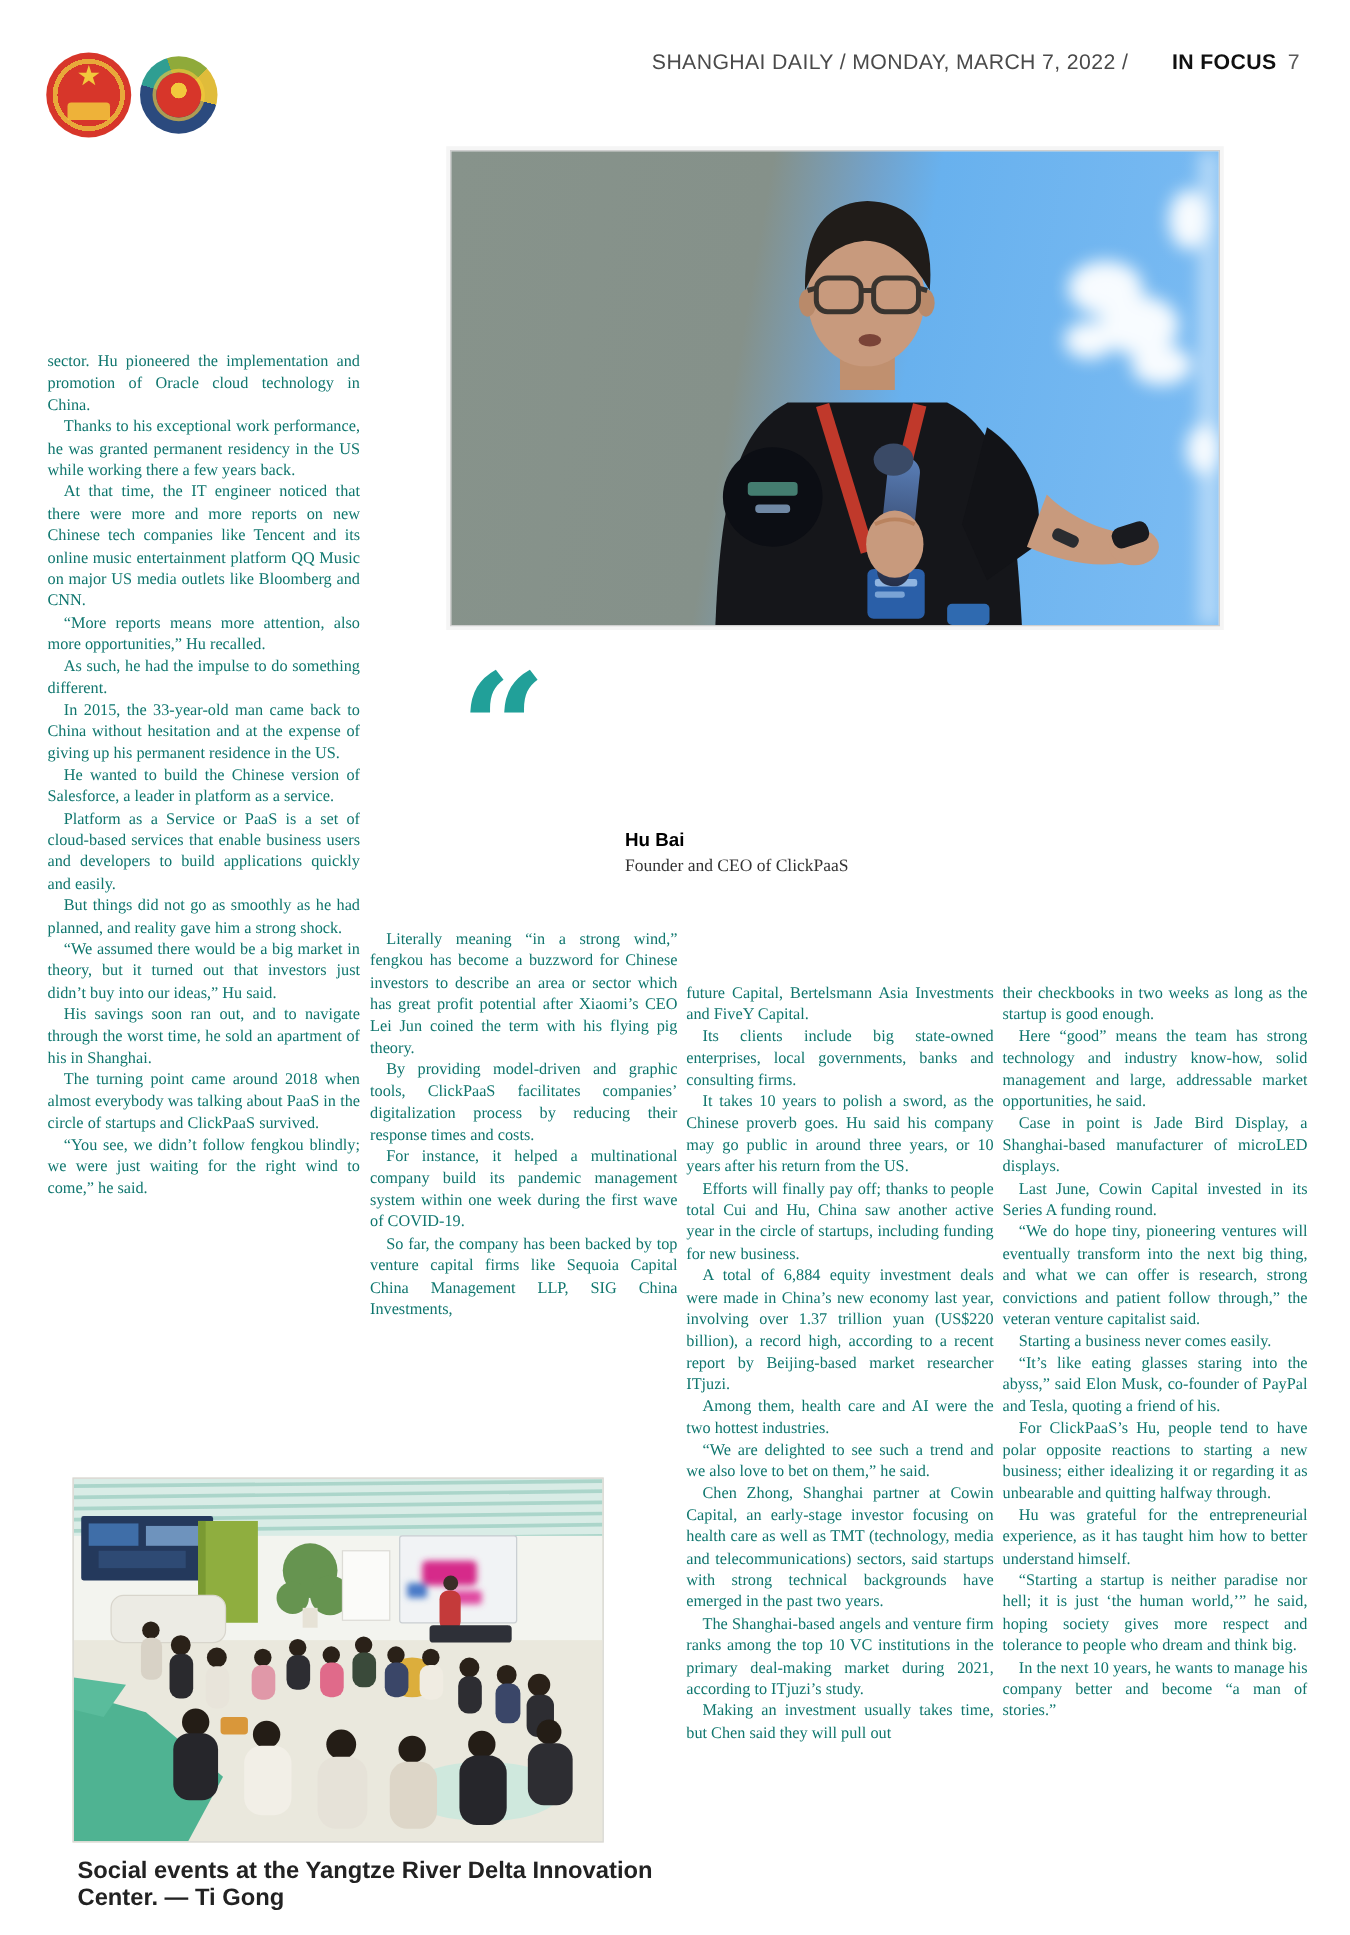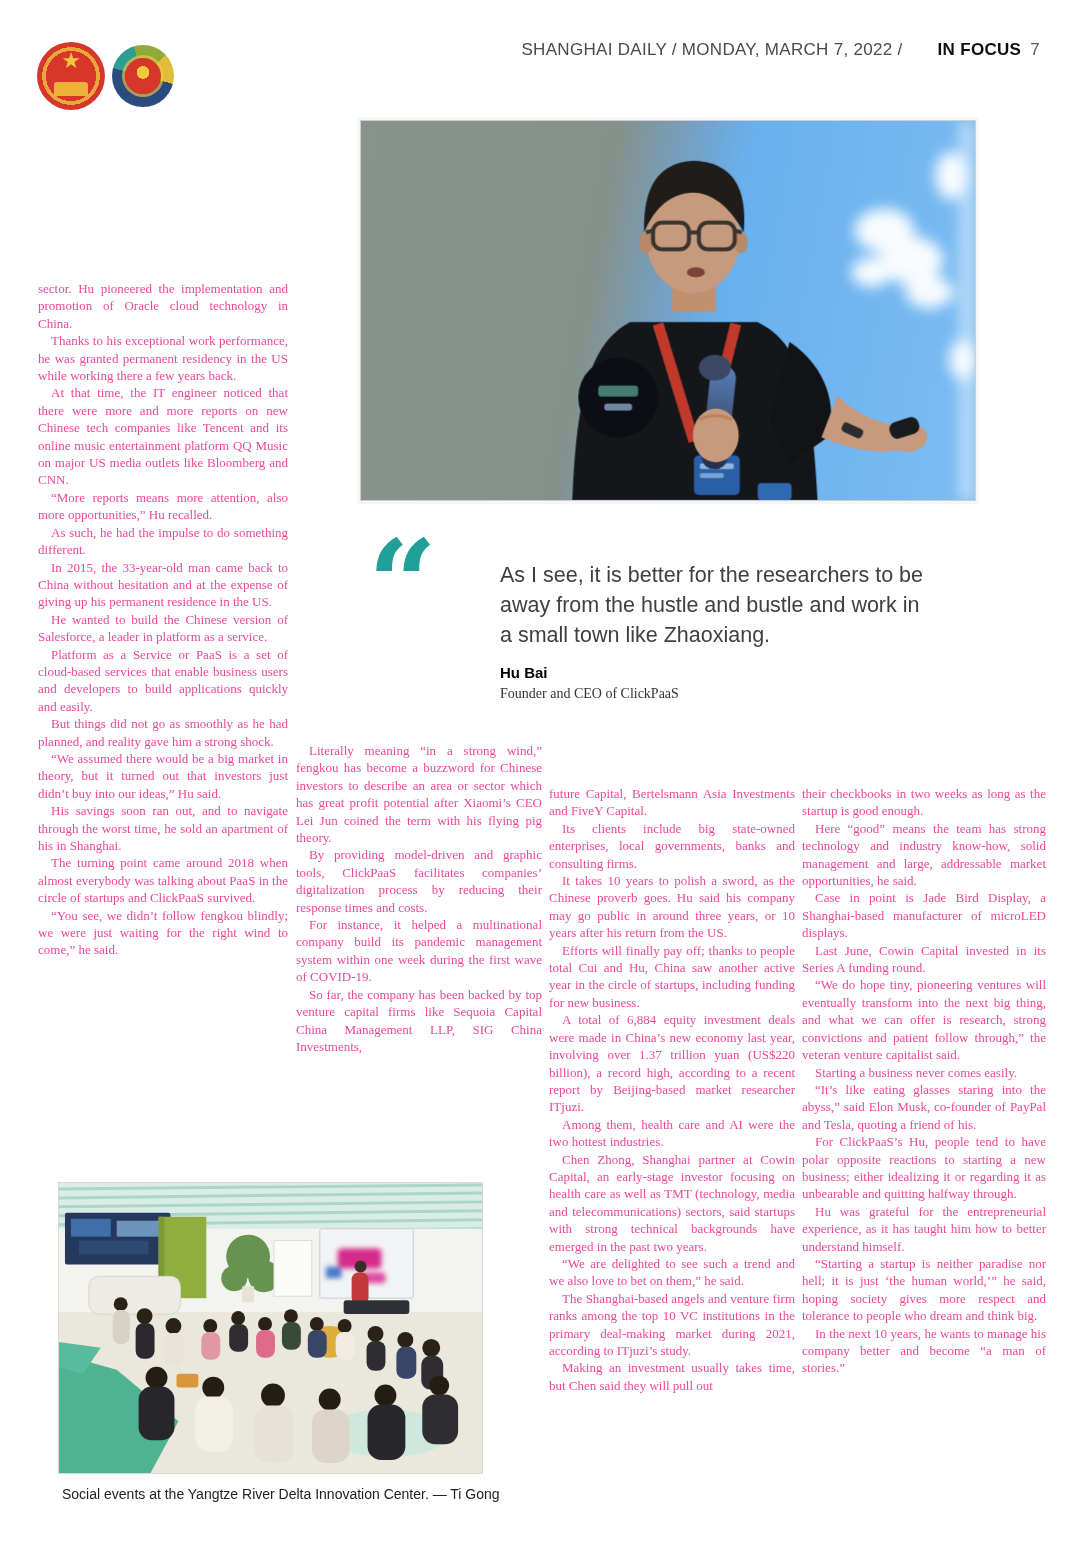--- a/index.html
+++ b/index.html
@@ -30,33 +30,33 @@
 
   
   .pullquote-mark { position:absolute; left:368px; top:524px; font-family:"DejaVu Serif", serif; font-weight:bold;
     font-size:120px; line-height:120px; color:#21a099; letter-spacing:-6px; }
   .pullquote-text { position:absolute; left:500px; top:560px; width:430px; font-size:21.5px; line-height:30px; color:#3f3f3f; font-weight:normal; }
   .pullquote-author { position:absolute; left:500px; top:664px; font-size:15px; font-weight:bold; color:#000000; }
   .pullquote-role { position:absolute; left:500px; top:686px; font-size:14px; color:#333333;font-family:Liberation Serif, serif; }
 
   
   .article-col { position:absolute; font-family:"Liberation Serif", serif; font-size:13px; line-height:17.4px;
-    color:#ec4899; text-align:justify; }
+    color:#0f766e; text-align:justify; }
   .article-col p { text-indent:13px; }
   .article-col p.noindent { text-indent:0; }
   #col1 { left:38px;  top:280px; width:250px; height:856px; overflow:hidden; }
   #col2 { left:296px; top:742px; width:246px; height:356px; overflow:hidden; }
   #col3 { left:549px; top:785px; width:246px; height:737px; overflow:hidden; }
   #col4 { left:802px; top:785px; width:244px; height:737px; overflow:hidden; }
 
   
   .bottom-photo { position:absolute; left:58px; top:1182px; width:425px; height:292px;
     border:1px solid #d8d8d4; overflow:hidden; background:#e9e7dc; }
   .bottom-photo svg { display:block; width:100%; height:100%; }
-  .bottom-caption { position:absolute; left:62px; top:1486px; width:470px; font-size:14px; font-weight:normal; color:#222222; }
+  .bottom-caption { position:absolute; left:62px; top:1486px; width:470px; font-size:19px; font-weight:bold; color:#222222; }
 </style>
 </head>
 <body>
 
 <div class="page">
 
   <div class="emblems">
     <div class="emblem emblem-prc">
       <div class="star">★</div>
       <div class="gate"></div>
@@ -135,21 +135,20 @@
 
         <rect x="346" y="246" width="26" height="104" rx="12" fill="url(#micG)" transform="rotate(6 359 298)"></rect>
         <ellipse cx="355" cy="248" rx="16" ry="13" fill="#3a4a66"></ellipse>
         <ellipse cx="356" cy="316" rx="23" ry="27" fill="#c89a7d"></ellipse>
         <path d="M340,300 q16,-8 32,0" stroke="#b9835f" stroke-width="3" fill="none"></path>
       </g>
     </svg>
   </div>
 
   <div class="pullquote-mark">“</div>
-  <div class="pullquote-text">As I see, it is better for the researchers to be away from the hustle and bustle and work in a small town like Zhaoxiang.</div>
   <div class="pullquote-author">Hu Bai</div>
   <div class="pullquote-role">Founder and CEO of ClickPaaS</div>
 
   <div id="col1" class="article-col">
       <p class="noindent">sector. Hu pioneered the implementation and promotion of Oracle cloud technology in China.</p>
       <p>Thanks to his exceptional work performance, he was granted permanent residency in the US while working there a few years back.</p>
       <p>At that time, the IT engineer noticed that there were more and more reports on new Chinese tech companies like Tencent and its online music entertainment platform QQ Music on major US media outlets like Bloomberg and CNN.</p>
       <p>“More reports means more attention, also more opportunities,” Hu recalled.</p>
       <p>As such, he had the impulse to do something different.</p>
       <p>In 2015, the 33-year-old man came back to China without hesitation and at the expense of giving up his permanent residence in the US.</p>
@@ -167,22 +166,22 @@
       <p>For instance, it helped a multinational company build its pandemic management system within one week during the first wave of COVID-19.</p>
       <p>So far, the company has been backed by top venture capital firms like Sequoia Capital China Management LLP, SIG China Investments,</p>
     </div>
   <div id="col3" class="article-col">
       <p class="noindent">future Capital, Bertelsmann Asia Investments and FiveY Capital.</p>
       <p>Its clients include big state-owned enterprises, local governments, banks and consulting firms.</p>
       <p>It takes 10 years to polish a sword, as the Chinese proverb goes. Hu said his company may go public in around three years, or 10 years after his return from the US.</p>
       <p>Efforts will finally pay off; thanks to people total Cui and Hu, China saw another active year in the circle of startups, including funding for new business.</p>
       <p>A total of 6,884 equity investment deals were made in China’s new economy last year, involving over 1.37 trillion yuan (US$220 billion), a record high, according to a recent report by Beijing-based market researcher ITjuzi.</p>
       <p>Among them, health care and AI were the two hottest industries.</p>
+      <p>“We are delighted to see such a trend and we also love to bet on them,” he said.</p>
       <p>Chen Zhong, Shanghai partner at Cowin Capital, an early-stage investor focusing on health care as well as TMT (technology, media and telecommunications) sectors, said startups with strong technical backgrounds have emerged in the past two years.</p>
-      <p>“We are delighted to see such a trend and we also love to bet on them,” he said.</p>
       <p>The Shanghai-based angels and venture firm ranks among the top 10 VC institutions in the primary deal-making market during 2021, according to ITjuzi’s study.</p>
       <p>Making an investment usually takes time, but Chen said they will pull out</p>
     </div>
   <div id="col4" class="article-col">
       <p class="noindent">their checkbooks in two weeks as long as the startup is good enough.</p>
       <p>Here “good” means the team has strong technology and industry know-how, solid management and large, addressable market opportunities, he said.</p>
       <p>Case in point is Jade Bird Display, a Shanghai-based manufacturer of microLED displays.</p>
       <p>Last June, Cowin Capital invested in its Series A funding round.</p>
       <p>“We do hope tiny, pioneering ventures will eventually transform into the next big thing, and what we can offer is research, strong convictions and patient follow through,” the veteran venture capitalist said.</p>
       <p>Starting a business never comes easily.</p>

